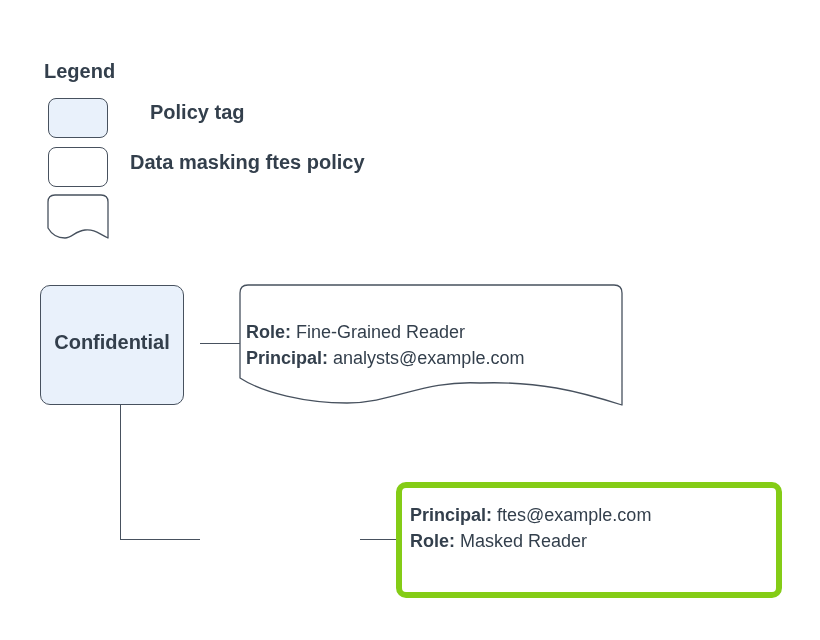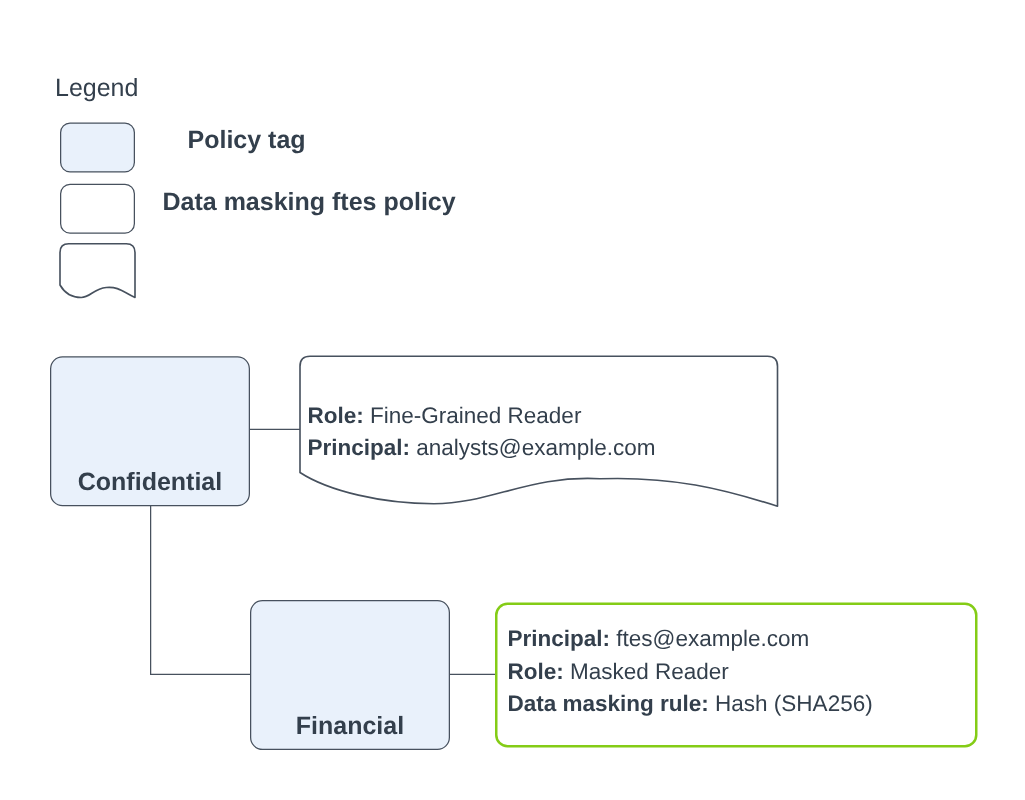--- a/index.html
+++ b/index.html
@@ -2,49 +2,49 @@
 <html><head>
 <meta charset="utf-8">
 <style>
   html,body{margin:0;padding:0;background:#ffffff;}
   .canvas{
     position:relative;width:820px;height:640px;background:#ffffff;overflow:hidden;
     font-family:"Liberation Sans",sans-serif;color:#333F4C;
   }
   
   .legend-title{
-    position:absolute;left:44px;top:59px;font-size:20px;font-weight:400;line-height:24px;
+    position:absolute;left:44px;top:59px;font-size:20px;font-weight:700;line-height:24px;
   }
   .swatch{
     position:absolute;left:48px;width:60px;height:40px;box-sizing:border-box;
     border:1px solid #47515E;border-radius:8px;background:#ffffff;
   }
   .swatch-blue{background:#E9F1FB;}
   .legend-label{
     position:absolute;left:130px;font-size:20px;font-weight:700;line-height:22px;white-space:nowrap;
   }
   
   .connector{position:absolute;background:#47515E;}
   
   .node{
-    position:absolute;width:160px;height:120px;box-sizing:border-box;
+    position:absolute;width:144px;height:120px;box-sizing:border-box;
     background:#E9F1FB;border:1px solid #47515E;border-radius:10px;
-    display:flex;align-items:flex-end;justify-content:center;padding-bottom:6px;
+    display:flex;align-items:center;justify-content:center;padding-bottom:6px;
     font-size:20px;font-weight:700;
   }
   
   .doc-svg{position:absolute;left:238px;top:283px;}
   .doc-path{fill:#ffffff;stroke:#47515E;stroke-width:1.3;stroke-linejoin:round;}
   .swatch-doc{position:absolute;left:47px;top:194px;}
   .doc-text{
     position:absolute;left:246px;top:319px;font-size:18px;line-height:26px;white-space:nowrap;
   }
   .policy-rect{
     position:absolute;left:396px;top:482px;width:386px;height:116px;box-sizing:border-box;
-    background:#ffffff;border:2px solid #84cc16;border-radius:10px;
+    background:#ffffff;border:6px solid #84cc16;border-radius:10px;
   }
   .policy-text{
     position:absolute;left:8px;top:14px;font-size:18px;line-height:26px;white-space:nowrap;
   }
   .doc-text b,.policy-text b{font-weight:700;}
 </style>
 </head>
 <body>
 
 <div class="canvas">
@@ -64,23 +64,20 @@
 
   <div class="connector" style="left:200px;top:343px;width:40px;height:1px;"></div>
   <div class="connector" style="left:120px;top:404px;width:1px;height:136px;"></div>
   <div class="connector" style="left:120px;top:539px;width:80px;height:1px;"></div>
   <div class="connector" style="left:360px;top:539px;width:37px;height:1px;"></div>
 
   <div class="node" style="left:40px;top:285px;">
     <span>Confidential</span>
   </div>
 
-  <div class="node" style="left:200px;top:480px;">
-    <span>Financial</span>
-  </div>
 
   <svg class="doc-svg" width="388" height="128" viewBox="0 0 388 128">
     <path class="doc-path" d="M 2 95 L 2 10 Q 2 2 10 2 L 376 2 Q 384 2 384 10 L 384 122
              C 340 108 300 98 242 100 C 185 97 155 120 109 120 C 68 120 25 110 2 95 Z"></path>
   </svg>
   <div class="doc-text">
     <div>
       <b>Role:</b>
       <span>Fine-Grained Reader</span>
     </div>
@@ -93,20 +90,16 @@
   <div class="policy-rect">
     <div class="policy-text">
       <div>
         <b>Principal:</b>
         <span>ftes@example.com</span>
       </div>
       <div>
         <b>Role:</b>
         <span>Masked Reader</span>
       </div>
-      <div>
-        <b>Data masking rule:</b>
-        <span>Hash (SHA256)</span>
-      </div>
     </div>
   </div>
 
 </div>
 
 </body></html>

